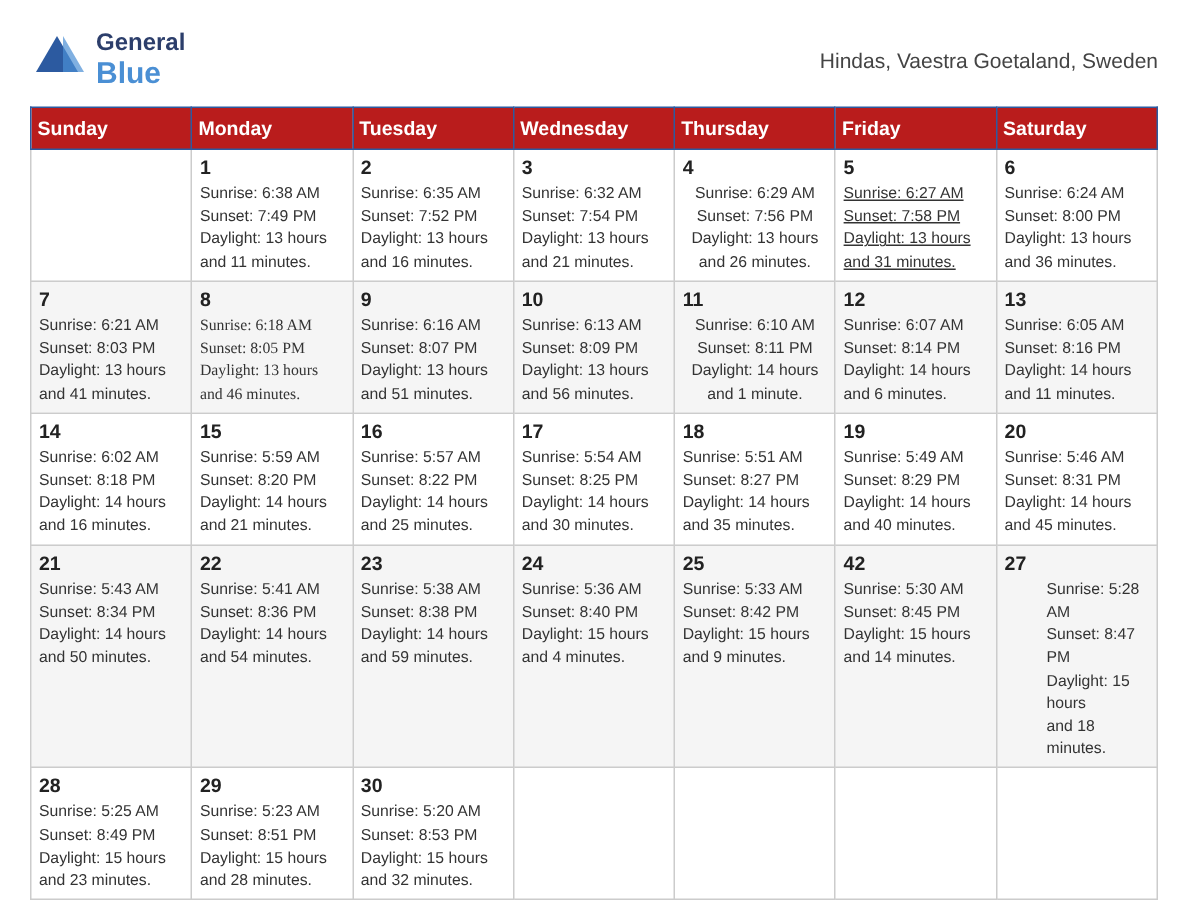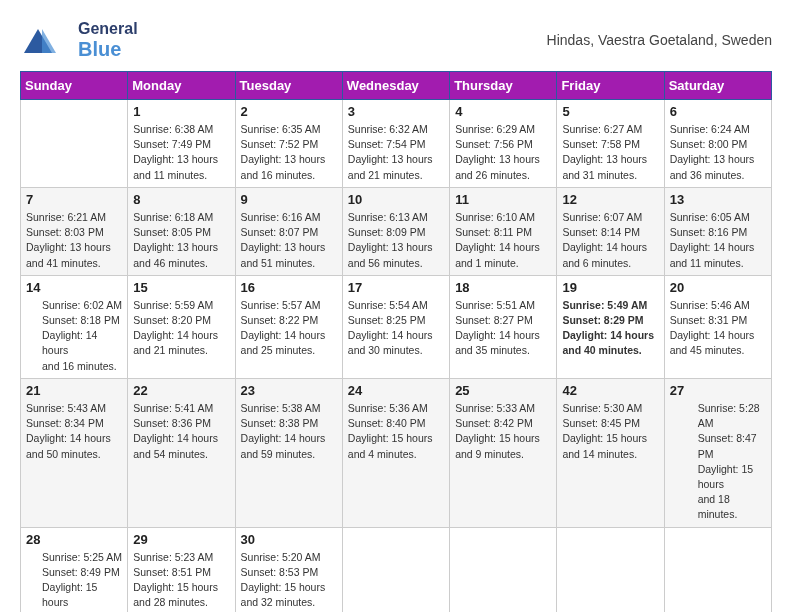--- a/index.html
+++ b/index.html
@@ -11,22 +11,22 @@
       padding: 20px;
     }
     .header {
       display: flex;
       justify-content: space-between;
       align-items: flex-start;
       margin-bottom: 10px;
     }
     .logo {
       display: flex;
-      align-items: flex-end;
-      gap: 22px;
+      align-items: flex-start;
+      gap: 8px;
     }
     .logo-icon {
       width: 36px;
       height: 36px;
     }
     .title-section {
       text-align: right;
     }
     .month-title {
       font-size: 32px;
@@ -37,21 +37,21 @@
       font-size: 14px;
       color: #444;
       margin-top: 12px;
     }
     table {
       width: 100%;
       border-collapse: collapse;
       font-size: 11px;
     }
     thead th {
-      background: #a21caf;
+      background: #b91c1c;
       color: #fff;
       padding: 6px 4px;
       text-align: left;
       font-size: 13px;
       font-weight: bold;
       border: 1px solid #2c5aa0;
     }
     td {
       border: 1px solid #ccc;
       vertical-align: top;
@@ -132,28 +132,28 @@
         </td>
         <td>
           <div class="day-number">3</div>
           <div class="day-info" style="white-space: pre-line;">Sunrise: 6:32 AM
 Sunset: 7:54 PM
 Daylight: 13 hours
 and 21 minutes.</div>
         </td>
         <td>
           <div class="day-number">4</div>
-          <div class="day-info" style="white-space: pre-line;">Sunrise: 6:29 AM
+          <div class="day-info" style="white-space: pre-line; text-align: center;">Sunrise: 6:29 AM
 Sunset: 7:56 PM
 Daylight: 13 hours
 and 26 minutes.</div>
         </td>
         <td>
           <div class="day-number">5</div>
-          <div class="day-info" style="white-space: pre-line;">Sunrise: 6:27 AM
+          <div class="day-info" style="white-space: pre-line; text-decoration: underline;">Sunrise: 6:27 AM
 Sunset: 7:58 PM
 Daylight: 13 hours
 and 31 minutes.</div>
         </td>
         <td>
           <div class="day-number">6</div>
           <div class="day-info" style="white-space: pre-line;">Sunrise: 6:24 AM
 Sunset: 8:00 PM
 Daylight: 13 hours
 and 36 minutes.</div>
@@ -162,42 +162,42 @@
       <tr>
         <td>
           <div class="day-number">7</div>
           <div class="day-info" style="white-space: pre-line;">Sunrise: 6:21 AM
 Sunset: 8:03 PM
 Daylight: 13 hours
 and 41 minutes.</div>
         </td>
         <td>
           <div class="day-number">8</div>
-          <div class="day-info" style="white-space: pre-line;">Sunrise: 6:18 AM
+          <div class="day-info" style="white-space: pre-line; font-family: Liberation Serif, serif;">Sunrise: 6:18 AM
 Sunset: 8:05 PM
 Daylight: 13 hours
 and 46 minutes.</div>
         </td>
         <td>
           <div class="day-number">9</div>
           <div class="day-info" style="white-space: pre-line;">Sunrise: 6:16 AM
 Sunset: 8:07 PM
 Daylight: 13 hours
 and 51 minutes.</div>
         </td>
         <td>
           <div class="day-number">10</div>
           <div class="day-info" style="white-space: pre-line;">Sunrise: 6:13 AM
 Sunset: 8:09 PM
 Daylight: 13 hours
 and 56 minutes.</div>
         </td>
         <td>
           <div class="day-number">11</div>
-          <div class="day-info" style="white-space: pre-line;">Sunrise: 6:10 AM
+          <div class="day-info" style="white-space: pre-line; text-align: center;">Sunrise: 6:10 AM
 Sunset: 8:11 PM
 Daylight: 14 hours
 and 1 minute.</div>
         </td>
         <td>
           <div class="day-number">12</div>
           <div class="day-info" style="white-space: pre-line;">Sunrise: 6:07 AM
 Sunset: 8:14 PM
 Daylight: 14 hours
 and 6 minutes.</div>
@@ -206,21 +206,21 @@
           <div class="day-number">13</div>
           <div class="day-info" style="white-space: pre-line;">Sunrise: 6:05 AM
 Sunset: 8:16 PM
 Daylight: 14 hours
 and 11 minutes.</div>
         </td>
       </tr>
       <tr>
         <td>
           <div class="day-number">14</div>
-          <div class="day-info" style="white-space: pre-line; margin-left: 16px;">Sunrise: 6:02 AM
+          <div class="day-info" style="white-space: pre-line;">Sunrise: 6:02 AM
 Sunset: 8:18 PM
 Daylight: 14 hours
 and 16 minutes.</div>
         </td>
         <td>
           <div class="day-number">15</div>
           <div class="day-info" style="white-space: pre-line;">Sunrise: 5:59 AM
 Sunset: 8:20 PM
 Daylight: 14 hours
 and 21 minutes.</div>
@@ -241,21 +241,21 @@
         </td>
         <td>
           <div class="day-number">18</div>
           <div class="day-info" style="white-space: pre-line;">Sunrise: 5:51 AM
 Sunset: 8:27 PM
 Daylight: 14 hours
 and 35 minutes.</div>
         </td>
         <td>
           <div class="day-number">19</div>
-          <div class="day-info" style="white-space: pre-line; font-weight: bold;">Sunrise: 5:49 AM
+          <div class="day-info" style="white-space: pre-line;">Sunrise: 5:49 AM
 Sunset: 8:29 PM
 Daylight: 14 hours
 and 40 minutes.</div>
         </td>
         <td>
           <div class="day-number">20</div>
           <div class="day-info" style="white-space: pre-line;">Sunrise: 5:46 AM
 Sunset: 8:31 PM
 Daylight: 14 hours
 and 45 minutes.</div>
@@ -308,21 +308,21 @@
           <div class="day-number">27</div>
           <div class="day-info" style="white-space: pre-line; margin-left: 28px;">Sunrise: 5:28 AM
 Sunset: 8:47 PM
 Daylight: 15 hours
 and 18 minutes.</div>
         </td>
       </tr>
       <tr>
         <td>
           <div class="day-number">28</div>
-          <div class="day-info" style="white-space: pre-line; margin-left: 16px;">Sunrise: 5:25 AM
+          <div class="day-info" style="white-space: pre-line;">Sunrise: 5:25 AM
 Sunset: 8:49 PM
 Daylight: 15 hours
 and 23 minutes.</div>
         </td>
         <td>
           <div class="day-number">29</div>
           <div class="day-info" style="white-space: pre-line;">Sunrise: 5:23 AM
 Sunset: 8:51 PM
 Daylight: 15 hours
 and 28 minutes.</div>

